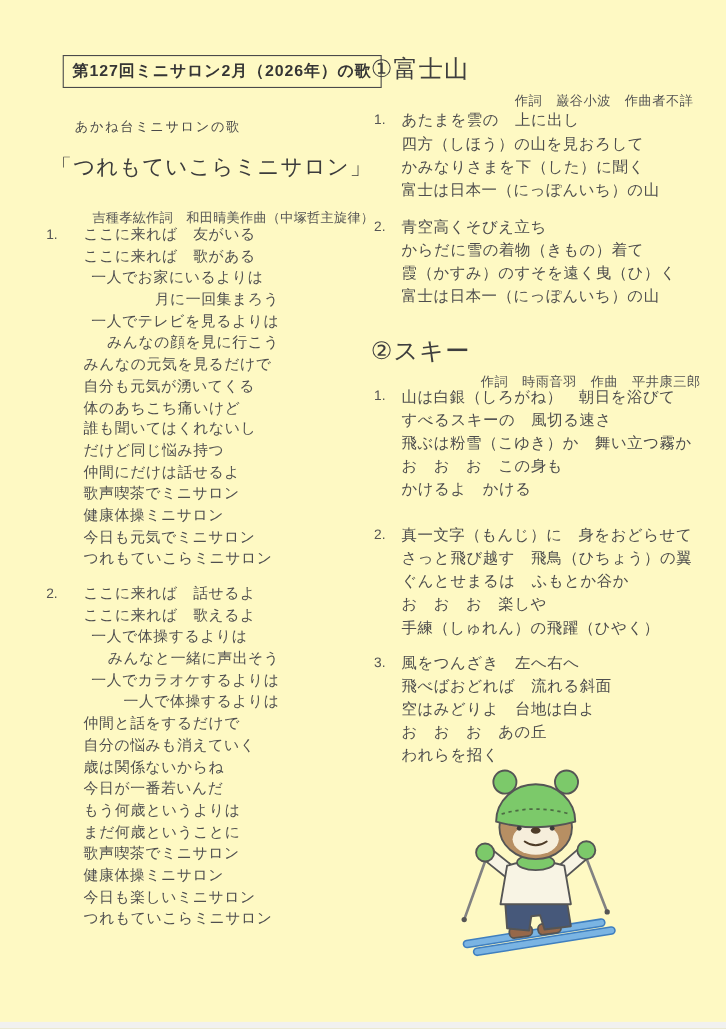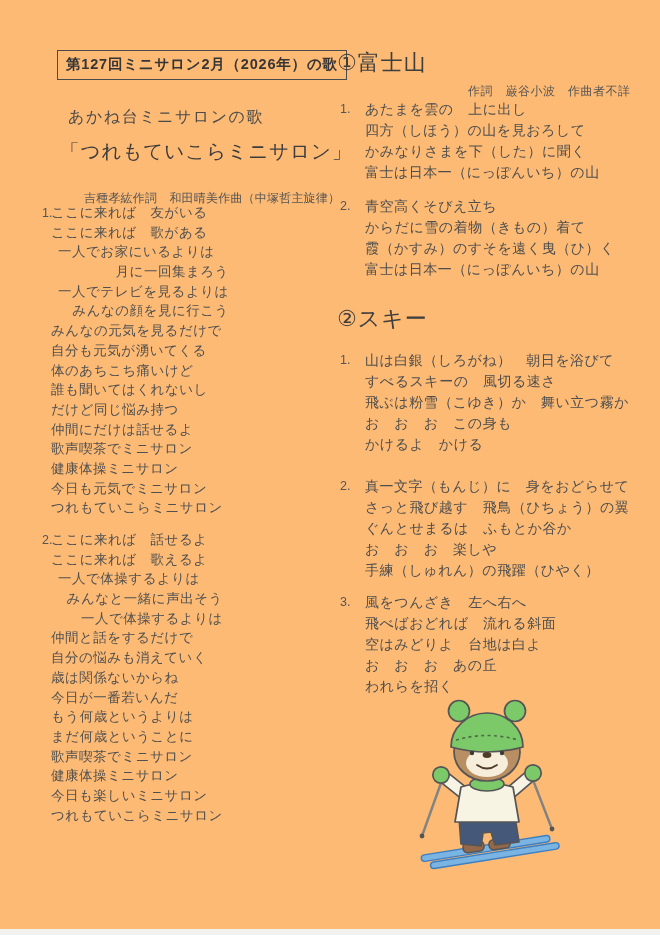--- a/index.html
+++ b/index.html
@@ -1,41 +1,41 @@
 <!DOCTYPE html>
 <html><head>
 <meta charset="utf-8">
 <style>
   html,body{margin:0;padding:0;background:#d8d8d8;}
   .page{
     position:relative;width:660px;height:935px;margin:0 auto;
-    background:#fdba74;overflow:hidden;
+    background:#fef9c3;overflow:hidden;
     font-family:"Liberation Sans","DejaVu Sans",sans-serif;
     color:#4c4c4c;
   }
   .scan-edge{position:absolute;left:0;right:0;bottom:0;height:6px;background:#f1f1ef;}
 
   
   .header-box{
     position:absolute;left:57px;top:50px;
     border:1.6px solid #4a4a4a;padding:4px 8px 5px 8px;
     font-size:14.5px;font-weight:bold;letter-spacing:0.8px;color:#353535;
     white-space:nowrap;
   }
-  .subtitle{position:absolute;left:68px;top:107px;font-size:16px;letter-spacing:1.5px;color:#4a4a4a;}
+  .subtitle{position:absolute;left:68px;top:107px;font-size:12px;letter-spacing:1.5px;color:#4a4a4a;}
   .main-title{
-    position:absolute;left:60px;top:138px;
+    position:absolute;left:46px;top:138px;
     font-family:Liberation Sans, sans-serif;
     font-size:19.5px;letter-spacing:1px;color:#3c3c3c;white-space:nowrap;
   }
   .credits{position:absolute;left:84px;top:190px;font-size:12px;letter-spacing:0.2px;color:#555;}
 
   .verse{position:absolute;left:42px;font-size:13.5px;color:#505050;}
   .verse .vnum{position:absolute;left:0;top:3px;font-size:12.5px;color:#555;}
-  .verse .vlines{margin-left:9px;}
+  .verse .vlines{margin-left:34px;}
   .verse .vline{height:19.7px;line-height:19.7px;letter-spacing:0.5px;white-space:nowrap;}
   .v1{top:203px;} .v2{top:530px;}
   .in-a{padding-left:7px;} .in-b{padding-left:11px;text-align:right;}
 
   
   .song-heading{position:absolute;left:337px;font-size:22px;letter-spacing:1px;color:#3e3e3e;white-space:nowrap;}
   .h1{top:48px;} .h2{top:304px;}
   .song-credit{position:absolute;font-size:12px;letter-spacing:0.5px;color:#555;white-space:nowrap;}
   .c1{left:468px;top:83px;} .c2{left:437px;top:339px;}
 
@@ -85,20 +85,21 @@
     </div>
   </div>
 
   <div class="verse v2">
     <div class="vnum">2.</div>
     <div class="vlines">
       <div class="vline">ここに来れば　話せるよ</div>
       <div class="vline">ここに来れば　歌えるよ</div>
       <div class="vline in-a">一人で体操するよりは</div>
       <div class="vline in-b">みんなと一緒に声出そう</div>
+      <div class="vline in-a">一人でカラオケするよりは</div>
       <div class="vline in-b">一人で体操するよりは</div>
       <div class="vline">仲間と話をするだけで</div>
       <div class="vline">自分の悩みも消えていく</div>
       <div class="vline">歳は関係ないからね</div>
       <div class="vline">今日が一番若いんだ</div>
       <div class="vline">もう何歳というよりは</div>
       <div class="vline">まだ何歳ということに</div>
       <div class="vline">歌声喫茶でミニサロン</div>
       <div class="vline">健康体操ミニサロン</div>
       <div class="vline">今日も楽しいミニサロン</div>
@@ -123,20 +124,21 @@
     <div class="vnum">2.</div>
     <div class="vlines">
       <div class="vline">青空高くそびえ立ち</div>
       <div class="vline">からだに雪の着物（きもの）着て</div>
       <div class="vline">霞（かすみ）のすそを遠く曳（ひ）く</div>
       <div class="vline">富士は日本一（にっぽんいち）の山</div>
     </div>
   </div>
 
   <div class="song-heading h2">②スキー</div>
+  <div class="song-credit c2">作詞　時雨音羽　作曲　平井康三郎</div>
 
   <div class="rverse s2v1">
     <div class="vnum">1.</div>
     <div class="vlines">
       <div class="vline">山は白銀（しろがね）　朝日を浴びて</div>
       <div class="vline">すべるスキーの　風切る速さ</div>
       <div class="vline">飛ぶは粉雪（こゆき）か　舞い立つ霧か</div>
       <div class="vline">お　お　お　この身も</div>
       <div class="vline">かけるよ　かける</div>
     </div>

